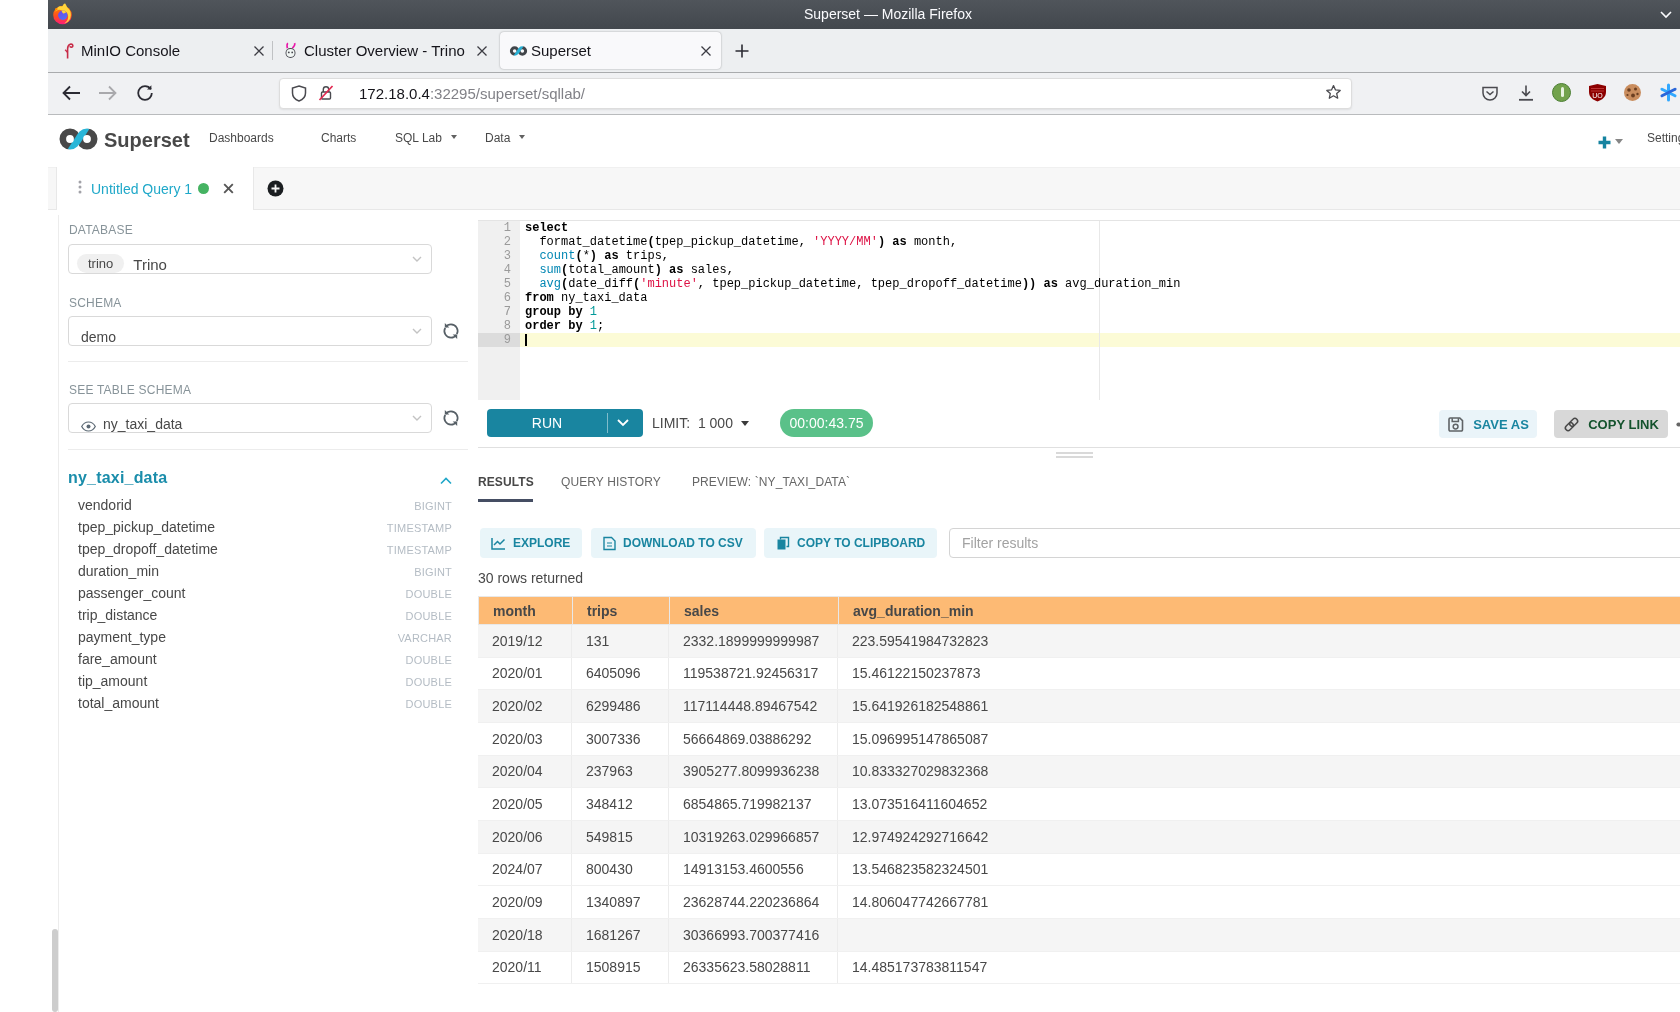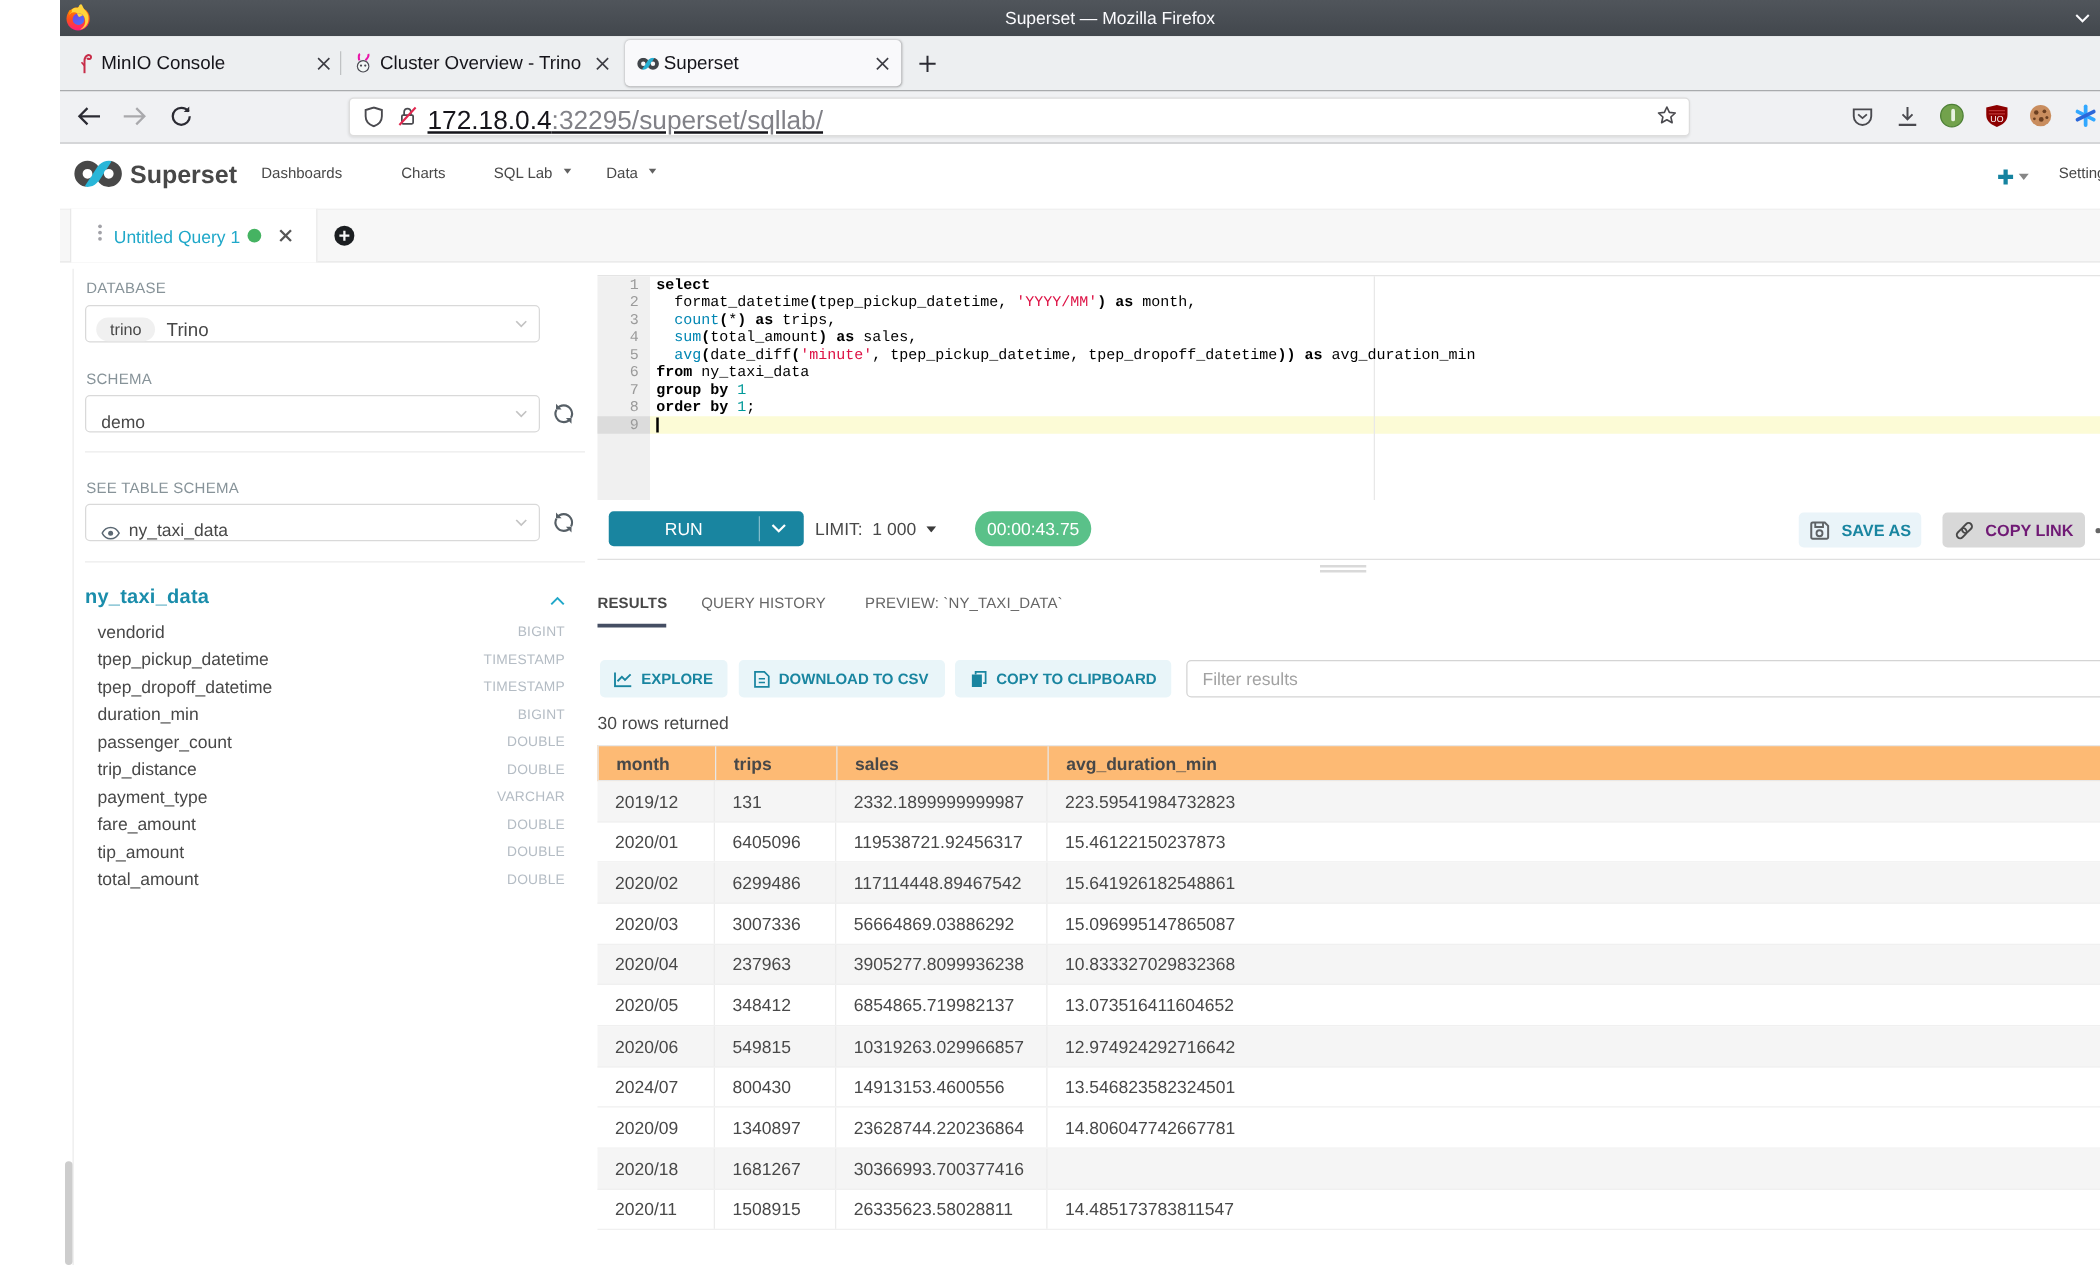--- a/index.html
+++ b/index.html
@@ -75,21 +75,21 @@
   #cursor { position:absolute; left:47px; top:113px; width:2px; height:12px; background:#000; }
 
   
   #runbar { left:430px; top:400px; width:1227px; height:48px; border-bottom:1px solid #e0e0e0; }
   #runbtn { position:absolute; left:9px; top:9px; width:156px; height:28px;
     background:#1985a0; border-radius:4px; color:#fff; font-size:14px; }
   #savebtn { position:absolute; left:961px; top:10px; width:98px; height:28px;
     background:#eaf4f9; border-radius:4px; color:#1985a0; font-size:13px; font-weight:bold;
     display:flex; align-items:center; justify-content:center; }
   #copybtn { position:absolute; left:1076px; top:10px; width:114px; height:28px;
-    background:#d8d8d8; border-radius:4px; color:#701a75; font-size:13px; font-weight:bold;
+    background:#d8d8d8; border-radius:4px; color:#14532d; font-size:13px; font-weight:bold;
     display:flex; align-items:center; justify-content:center; }
 
   
   .rtab { position:absolute; top:475px; font-size:12px; letter-spacing:.1px; color:#666; }
   .actbtn { position:absolute; top:528px; height:30px; background:#e9f5f9; border-radius:4px;
     color:#1985a0; font-size:12px; font-weight:bold; letter-spacing:0;
     display:flex; align-items:center; }
 
   
   #rtable { left:430px; top:596px; width:1220px; }
@@ -205,21 +205,21 @@
   <svg class="abs" style="left:243px;top:85px;" width="16" height="17" viewBox="0 0 16 17">
     <path d="M8 1l6.5 2v5c0 4-3 6.8-6.5 8C4.5 14.8 1.5 12 1.5 8V3z" stroke="#4a4a4f" stroke-width="1.5" fill="none"></path>
   </svg>
   <div class="abs" style="left:269px;top:84px;width:18px;height:18px;">
     <svg width="18" height="18" viewBox="0 0 18 18">
       <rect x="4.5" y="8" width="9" height="7" rx="1" stroke="#4a4a4f" stroke-width="1.4" fill="none"></rect>
       <path d="M6.3 8V5.5a2.7 2.7 0 0 1 5.4 0V8" stroke="#4a4a4f" stroke-width="1.4" fill="none"></path>
       <path d="M2.5 16L15.5 2" stroke="#e22850" stroke-width="1.7"></path>
     </svg>
   </div>
-  <div class="abs" style="left:294px;top:85px;font-size:21px;color:#15141a;text-decoration:underline;">172.18.0.4<span style="color:#818187;">:32295/superset/sqllab/</span></div>
+  <div class="abs" style="left:311px;top:85px;font-size:15px;color:#15141a;">172.18.0.4<span style="color:#818187;">:32295/superset/sqllab/</span></div>
   <svg class="abs" style="left:1277px;top:84px;" width="17" height="17" viewBox="0 0 17 17">
     <path d="M8.5 1.6l2 4.3 4.7.5-3.5 3.2 1 4.6-4.2-2.4-4.2 2.4 1-4.6L1.8 6.4l4.7-.5z" stroke="#4a4a4f" stroke-width="1.3" fill="none" stroke-linejoin="round"></path>
   </svg>
 
   <svg class="abs" style="left:1433px;top:84px;" width="18" height="18" viewBox="0 0 18 18">
     <path d="M2 3.5h14V9a7 7 0 0 1-14 0z" stroke="#4a4a4f" stroke-width="1.5" fill="none"></path>
     <path d="M5.5 7.5L9 10.5l3.5-3" stroke="#4a4a4f" stroke-width="1.5" fill="none"></path>
   </svg>
   <svg class="abs" style="left:1469px;top:84px;" width="18" height="18" viewBox="0 0 18 18">
     <path d="M9 1.5V11M5 7.5L9 11.5l4-4" stroke="#4a4a4f" stroke-width="1.6" fill="none"></path>

